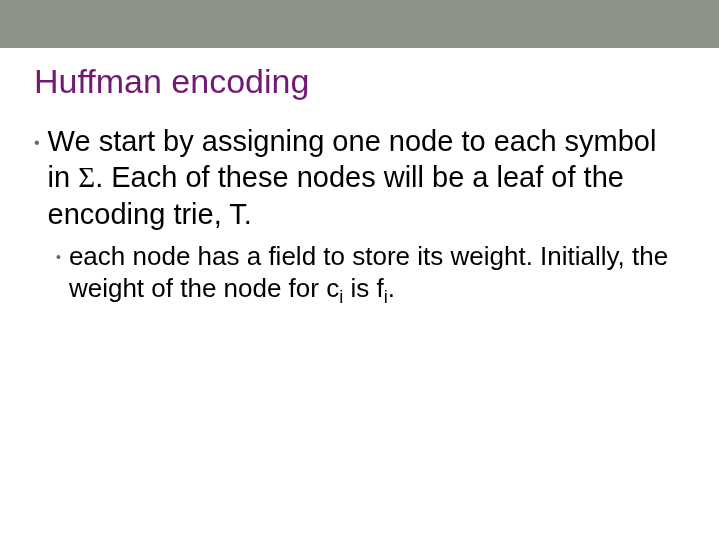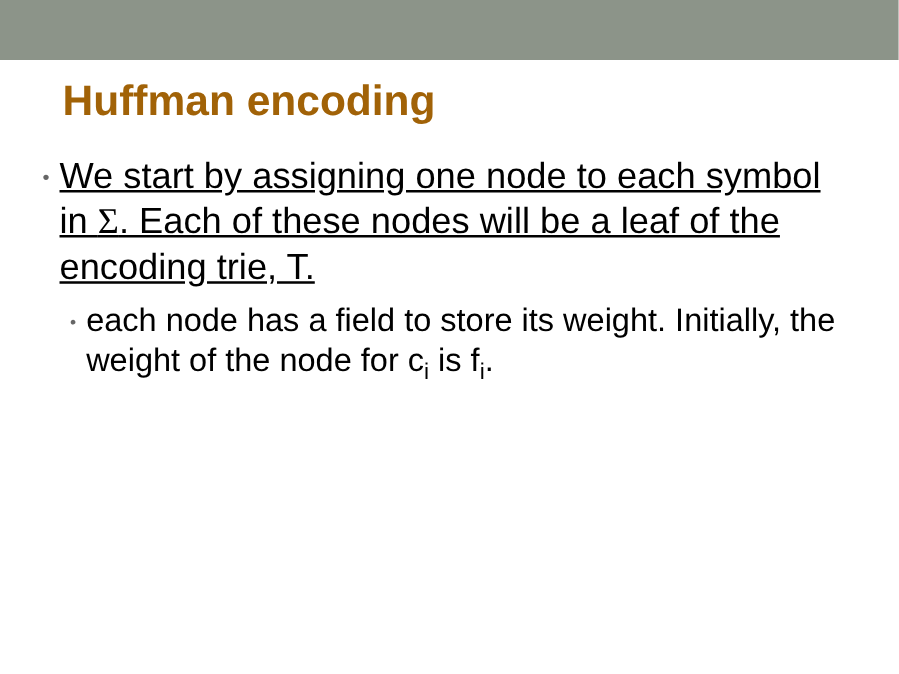--- a/index.html
+++ b/index.html
@@ -14,42 +14,41 @@
   .top-bar {
     width: 100%;
     height: 48px;
     background: #8c9489;
   }
   .content {
     padding: 0 34px;
   }
   .title {
     font-size: 34px;
-    color: #a16207;
-    margin: 14px 0 22px 16px;
-    font-weight: bold;
+    color: #701a75;
+    margin: 14px 0 22px 0;
+    font-weight: normal;
   }
   .bullet-l1 {
     display: flex;
     align-items: flex-start;
     font-size: 29px;
     color: #000;
     line-height: 1.25;
     margin-bottom: 8px;
   }
   .bullet-l1 .dot {
     font-size: 16px;
     margin-right: 8px;
     margin-top: 10px;
     flex-shrink: 0;
     color: #666;
   }
   .bullet-l1 .text {
     flex: 1;
-    text-decoration: underline;
   }
   .bullet-l2 {
     display: flex;
     align-items: flex-start;
     font-size: 26px;
     color: #000;
     line-height: 1.25;
     margin-left: 22px;
     margin-top: 2px;
   }

